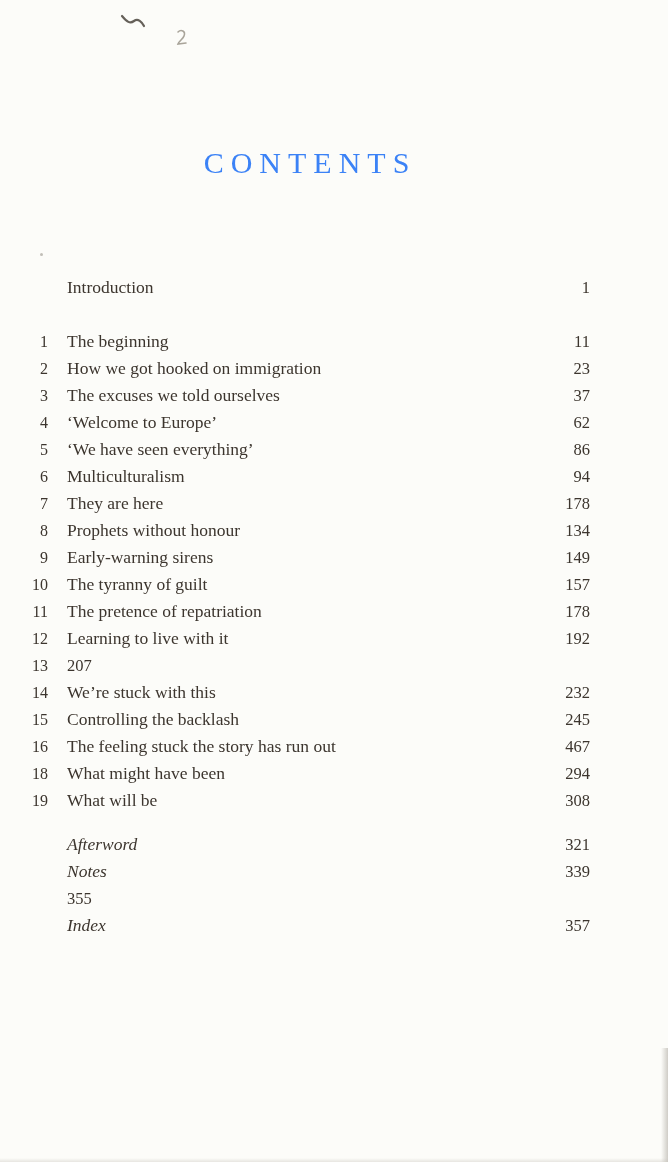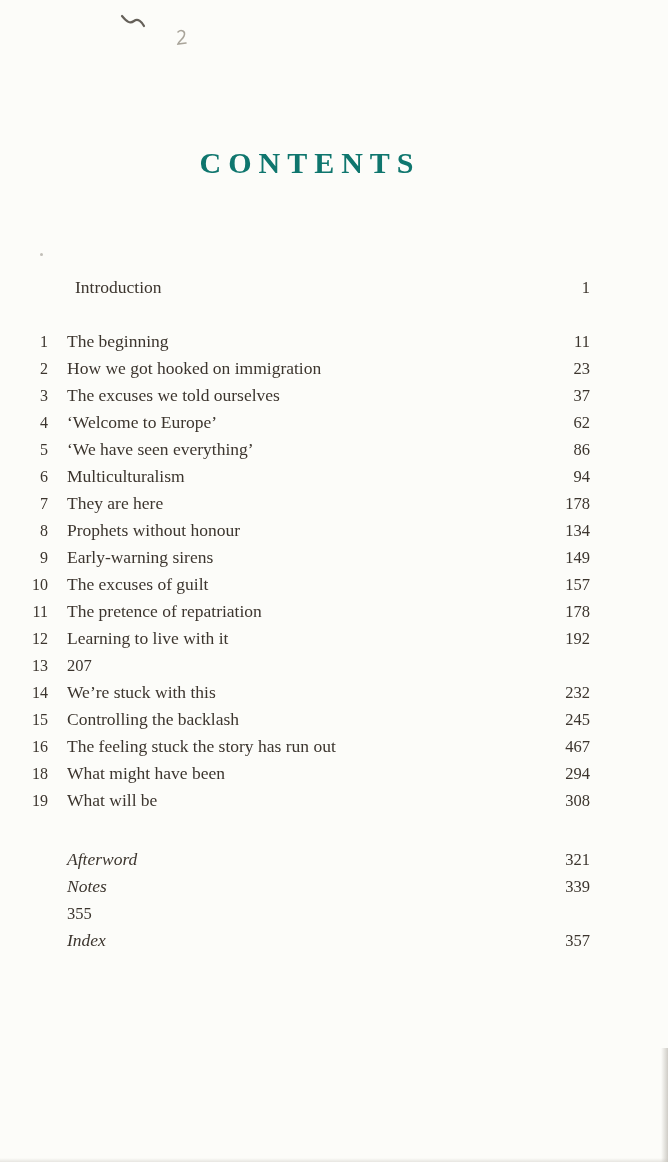--- a/index.html
+++ b/index.html
@@ -13,25 +13,25 @@
     overflow: hidden;
   }
   .page-inner {
     position: relative;
     margin-left: 30px;
     width: 560px; 
   }
   h1.contents-title {
     margin: 0;
     padding-top: 146px;
-    font-weight: 700;
+    font-weight: 400;
     font-size: 30px;
     letter-spacing: 7px;
     text-align: center;
-    color: #0f766e;
+    color: #3b82f6;
   }
   .toc { display: block; }
   .row {
     display: flex;
     align-items: baseline;
     height: 27px;
     font-size: 17.5px;
     line-height: 27px;
   }
   .row .num {
@@ -40,23 +40,23 @@
     margin-right: 19px;
     font-size: 16px;
     flex: 0 0 auto;
   }
   .row .t { flex: 1 1 auto; }
   .row .pg {
     flex: 0 0 auto;
     text-align: right;
     font-size: 16.5px;
   }
-  .intro-row { margin-top: 94px; gap: 8px; }
+  .intro-row { margin-top: 94px; }
   .chapters { margin-top: 27px; }
-  .backmatter { margin-top: 32px; }
+  .backmatter { margin-top: 17px; }
   .backmatter .t, .backmatter .pg { font-style: italic; }
   .backmatter .pg { font-style: normal; }
 
   
   .ink-marks { position: absolute; top: 0; left: 0; }
   .mark1 { position: absolute; left: 120px; top: 12px; }
   .mark2 { position: absolute; left: 174px; top: 28px; opacity: .65; }
   .speck { position: absolute; width: 3px; height: 3px; border-radius: 50%;
            background: #9a948c; opacity: .6; }
   .speck-a { left: 40px; top: 253px; }
@@ -138,21 +138,21 @@
         <span class="t">Prophets without honour</span>
         <span class="pg">134</span>
       </div>
       <div class="row">
         <span class="num">9</span>
         <span class="t">Early-warning sirens</span>
         <span class="pg">149</span>
       </div>
       <div class="row">
         <span class="num">10</span>
-        <span class="t">The excuses of guilt</span>
+        <span class="t">The tyranny of guilt</span>
         <span class="pg">157</span>
       </div>
       <div class="row">
         <span class="num">11</span>
         <span class="t">The pretence of repatriation</span>
         <span class="pg">178</span>
       </div>
       <div class="row">
         <span class="num">12</span>
         <span class="t">Learning to live with it</span>

